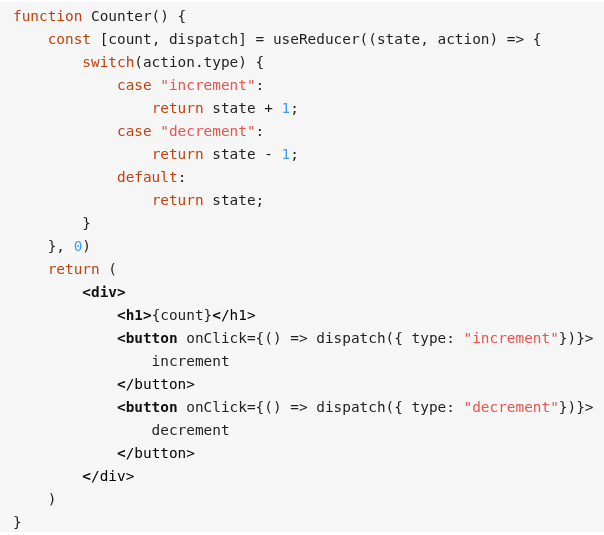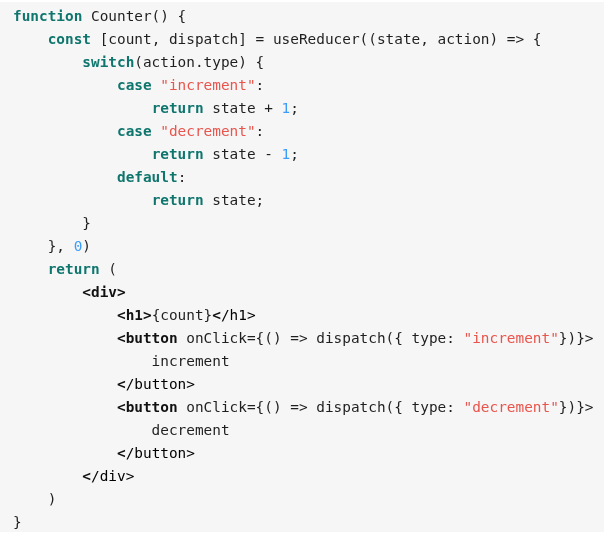--- a/index.html
+++ b/index.html
@@ -24,21 +24,21 @@
   pre.code {
     margin: 0;
     font-family: "DejaVu Sans Mono", "Liberation Mono", monospace;
     font-size: 14.4px;
     line-height: 23px;
     color: #1f1f1f;
     white-space: pre;
   }
   .code-line { height: 23px; }
   .tok-p  { color: #1f1f1f; margin-top: 31px; }
-  .tok-k  { color: #0f766e; font-weight: bold; }  
+  .tok-k  { color: #c2410c; font-weight: normal; }  
   .tok-t  { color: #111111; font-weight: bold; text-align: right; }  
   .tok-s  { color: #e9544c; }                     
   .tok-ct { color: #000000; }                     
   .tok-n  { color: #3c9df8; }                     
 </style>
 </head>
 <body>
 
 <div class="code-wrap">
   <pre class="code"><div class="code-line"><span class="tok-k">function</span><span class="tok-p"> Counter() {</span></div><div class="code-line"><span class="tok-p">    </span><span class="tok-k">const</span><span class="tok-p"> [count, dispatch] = useReducer((state, action) =&gt; {</span></div><div class="code-line"><span class="tok-p">        </span><span class="tok-k">switch</span><span class="tok-p">(action.type) {</span></div><div class="code-line"><span class="tok-p">            </span><span class="tok-k">case</span><span class="tok-p"> </span><span class="tok-s">"increment"</span><span class="tok-p">:</span></div><div class="code-line"><span class="tok-p">                </span><span class="tok-k">return</span><span class="tok-p"> state + </span><span class="tok-n">1</span><span class="tok-p">;</span></div><div class="code-line"><span class="tok-p">            </span><span class="tok-k">case</span><span class="tok-p"> </span><span class="tok-s">"decrement"</span><span class="tok-p">:</span></div><div class="code-line"><span class="tok-p">                </span><span class="tok-k">return</span><span class="tok-p"> state - </span><span class="tok-n">1</span><span class="tok-p">;</span></div><div class="code-line"><span class="tok-p">            </span><span class="tok-k">default</span><span class="tok-p">:</span></div><div class="code-line"><span class="tok-p">                </span><span class="tok-k">return</span><span class="tok-p"> state;</span></div><div class="code-line"><span class="tok-p">        }</span></div><div class="code-line"><span class="tok-p">    }, </span><span class="tok-n">0</span><span class="tok-p">)</span></div><div class="code-line"><span class="tok-p">    </span><span class="tok-k">return</span><span class="tok-p"> (</span></div><div class="code-line"><span class="tok-p">        </span><span class="tok-t">&lt;div&gt;</span></div><div class="code-line"><span class="tok-p">            </span><span class="tok-t">&lt;h1&gt;</span><span class="tok-p">{count}</span><span class="tok-t">&lt;</span><span class="tok-ct">/h1&gt;</span></div><div class="code-line"><span class="tok-p">            </span><span class="tok-t">&lt;button</span><span class="tok-p"> onClick={() =&gt; dispatch({ type: </span><span class="tok-s">"increment"</span><span class="tok-p">})}&gt;</span></div><div class="code-line"><span class="tok-p">                increment</span></div><div class="code-line"><span class="tok-p">            </span><span class="tok-t">&lt;</span><span class="tok-ct">/button&gt;</span></div><div class="code-line"><span class="tok-p">            </span><span class="tok-t">&lt;button</span><span class="tok-p"> onClick={() =&gt; dispatch({ type: </span><span class="tok-s">"decrement"</span><span class="tok-p">})}&gt;</span></div><div class="code-line"><span class="tok-p">                decrement</span></div><div class="code-line"><span class="tok-p">            </span><span class="tok-t">&lt;</span><span class="tok-ct">/button&gt;</span></div><div class="code-line"><span class="tok-p">        </span><span class="tok-t">&lt;</span><span class="tok-ct">/div&gt;</span></div><div class="code-line"><span class="tok-p">    )</span></div><div class="code-line"><span class="tok-p">}</span></div></pre>

